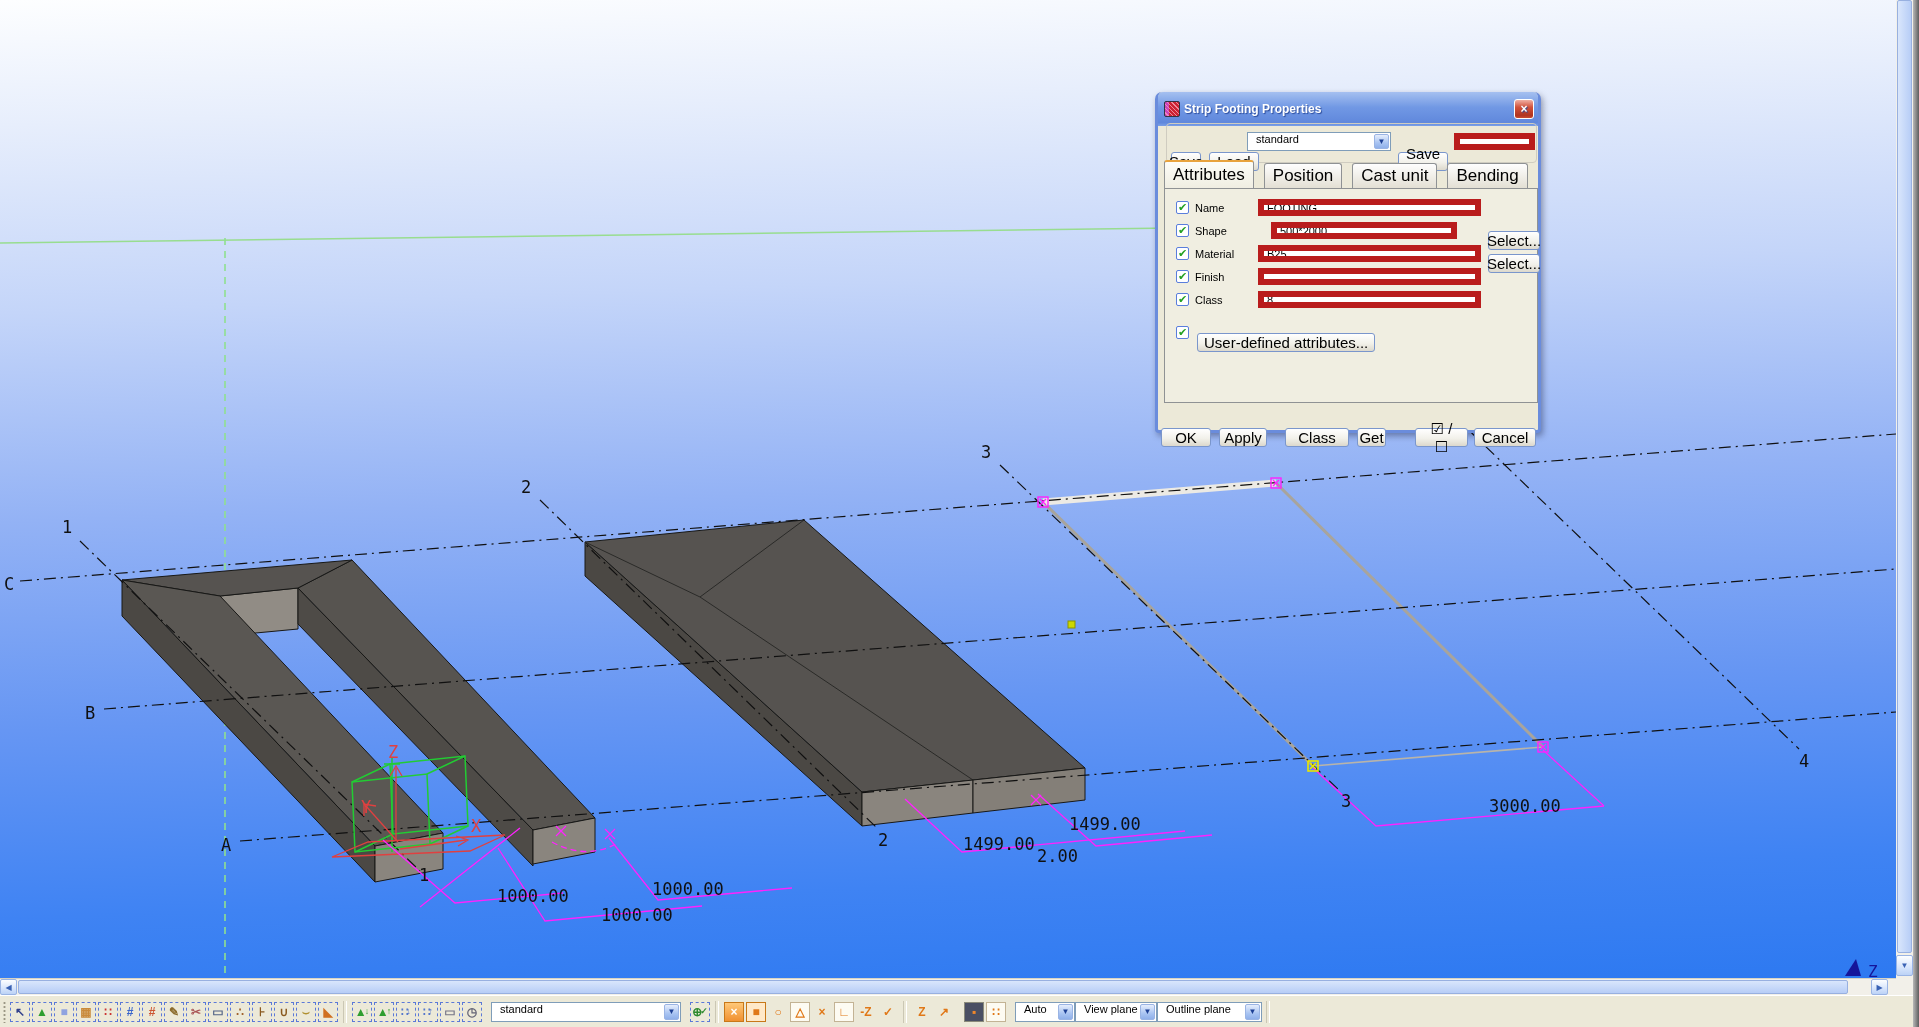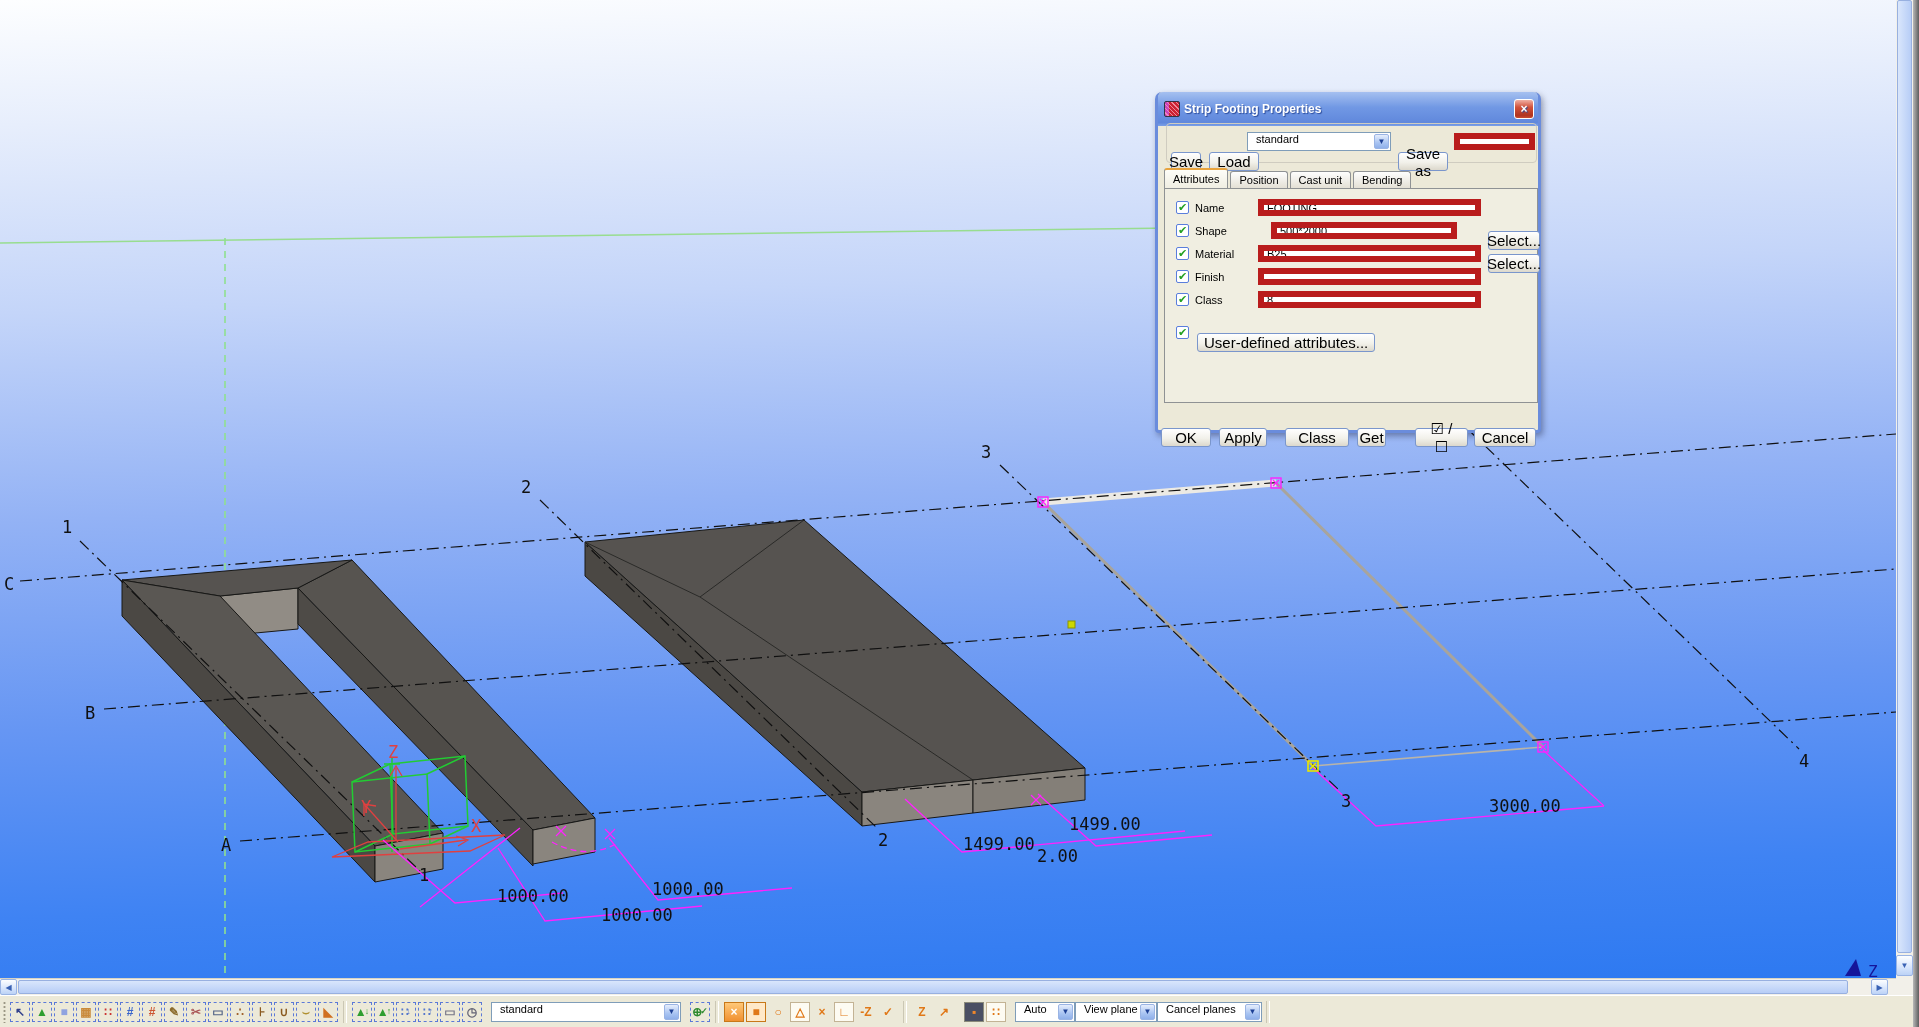--- a/index.html
+++ b/index.html
@@ -51,22 +51,22 @@
   #dlg-close{margin-left:auto;width:18px;height:18px;border:1px solid #fff;border-radius:3px;
     background:linear-gradient(#f0b0a4,#d2523c 40%,#b03420 85%,#c84a30);color:#fff;font-size:12px;font-weight:bold;
     display:flex;align-items:center;justify-content:center;}
   .xpbtn{background:linear-gradient(#ffffff,#f2f1ea 55%,#dcd8cc);border:1px solid #7a96cc;border-radius:3px;
     font-size:15px;font-family:"Liberation Sans",sans-serif;color:#000;display:inline-flex;align-items:center;justify-content:center;
     box-sizing:border-box;height:19px;padding:0 6px;margin-top:20px;}
   .xpinput{background:#fff;border:6px solid #b91c1c;font-size:11px;height:17px;box-sizing:border-box;
     padding:0 3px;font-family:"Liberation Sans",sans-serif;}
   #savegroup{position:absolute;left:8px;top:31px;width:369px;height:38px;border:1px solid #cfccc0;border-radius:4px;}
   #tabs{position:absolute;left:6px;top:76px;height:20px;display:flex;align-items:flex-end;}
-  .tab{border:1px solid #8f9294;border-bottom:none;border-radius:3px 3px 0 0;padding:2px 8px 3px 8px;margin-right:2px;
-    background:linear-gradient(#fefefe,#e2ded2);font-size:11px;position:relative;top:1px;}
+  .tab{border:1px solid #8f9294;border-bottom:none;border-radius:3px 3px 0 0;padding:2px 8px 3px 8px;margin-right:10px;
+    background:linear-gradient(#fefefe,#e2ded2);font-size:17px;position:relative;top:1px;}
   .tab.active{background:linear-gradient(#fdfdf8,#f0eee2);border-top:2px solid #e8a33d;padding-top:3px;font-weight:normal;z-index:3;top:0;}
   #tabpanel{position:absolute;left:6px;top:96px;width:374px;height:215px;border:1px solid #8f9294;background:#f0eee1;box-sizing:border-box;}
   .frow{position:absolute;left:0;height:19px;display:flex;align-items:center;}
   .xpcheck{width:13px;height:13px;background:#fff;border:1px solid #5a7edc;border-radius:2px;display:inline-flex;
     align-items:center;justify-content:center;color:#23a123;font-size:11px;line-height:1;box-sizing:border-box;}
   .flabel{margin-left:6px;color:#000;}
   #dlg-bottom{position:absolute;left:0;right:0;top:316px;height:22px;}
 </style>
 </head>
 <body>
@@ -256,21 +256,21 @@
       <div class="tspace"></div>
       <div class="combo" style="width: 60px;">
         <span>Auto</span>
         <span class="arrow">▼</span>
       </div>
       <div class="combo" style="width: 82px;">
         <span>View plane</span>
         <span class="arrow">▼</span>
       </div>
       <div class="combo" style="width: 105px;">
-        <span>Cancel planes</span>
+        <span>Outline plane</span>
         <span class="arrow">▼</span>
       </div>
       <div class="tsep"></div>
     </div>
 
   <div id="dialog">
     <div id="dlg-title">
       <div id="dlg-icon"></div>
       <span>Strip Footing Properties</span>
       <div id="dlg-close">×</div>

